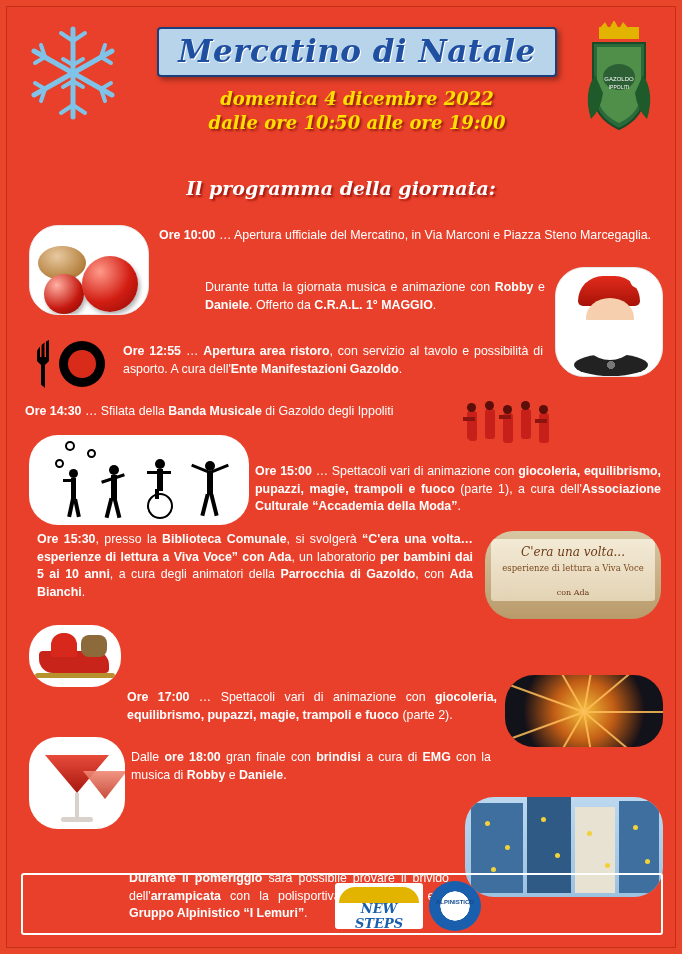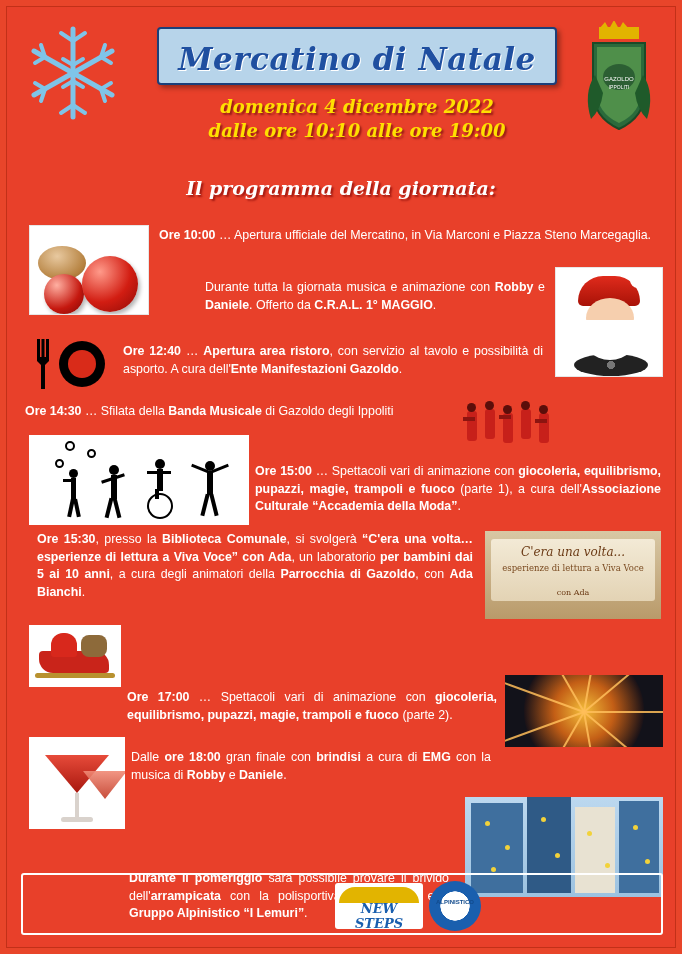--- a/index.html
+++ b/index.html
@@ -29,21 +29,21 @@
   .crest { position:absolute; right:14px; top:14px; width:84px; height:140px; }
 
   
   .title-wrap {
     position:absolute; left:150px; top:20px; width:400px; text-align:center;
   }
   .title-box {
     background:#b7d4ea;
     border:2px solid #1b3f7a;
     border-radius:4px;
-    padding:12px 10px 6px 10px;
+    padding:4px 10px 6px 10px;
     box-shadow: 3px 3px 5px rgba(0,0,0,.35);
   }
   .title-box .t {
     font-family:"DejaVu Serif", serif;
     font-style: italic;
     font-weight: bold;
     font-size: 31px;
     color:#1f4fa0;
     letter-spacing:0.5px;
     text-shadow: 1px 1px 0 #ffffff;
@@ -72,21 +72,21 @@
   .txt {
     position:absolute;
     color:#ffffff;
     font-size:12.4px;
     line-height:1.42;
     text-align:justify;
   }
   .txt b { font-weight:bold; }
 
   
-  .ph { position:absolute; overflow:hidden; }
+  .ph { position:absolute; overflow:hidden;border-radius:29px; }
   .ph.white { background:#fff; border:1px solid #e7e7e7; }
 
   
   .baubles { background: radial-gradient(circle at 30% 35%, #ffffff 0%, #f4f1ec 28%, #e8e2d8 55%, #d8d0c4 100%); }
   .baubles .b1 { position:absolute; width:56px;height:56px;border-radius:50%;
      background: radial-gradient(circle at 32% 28%, #ff9a8a, #d21d12 55%, #8c0b06 100%);
      left:52px; top:30px; box-shadow:2px 3px 4px rgba(0,0,0,.3); }
   .baubles .b2 { position:absolute; width:40px;height:40px;border-radius:50%;
      background: radial-gradient(circle at 32% 28%, #ffb0a2, #c5180f 60%, #7d0704 100%);
      left:14px; top:48px; box-shadow:2px 3px 4px rgba(0,0,0,.3); }
@@ -232,21 +232,21 @@
       </g>
     </svg>
   </div>
 
   <div class="title-wrap">
     <div class="title-box">
       <div class="t">Mercatino di Natale</div>
     </div>
     <div class="date-lines">
       <div>domenica 4 dicembre 2022</div>
-      <div>dalle ore 10:10 alle ore 19:00</div>
+      <div>dalle ore 10:50 alle ore 19:00</div>
     </div>
   </div>
 
   <div class="programma">Il programma della giornata:</div>
 
   <div class="ph white baubles" style="left:22px; top:218px; width:120px; height:90px;">
     <span class="ring"></span>
       <span class="b2"></span>
       <span class="b1"></span>
   </div>
@@ -260,21 +260,21 @@
     <span class="face"></span>
       <span class="beard"></span>
   </div>
 
   <div class="ph dining" style="left:26px; top:330px; width:80px; height:56px;">
     <span class="fork"></span>
     <span class="plate">
         <i></i>
       </span>
   </div>
-  <div class="txt" id="e2" style="left:116px; top:336px; width:420px;"><b>Ore 12:40</b> … <b>Apertura area ristoro</b>, con servizio al tavolo e possibilità di asporto. A cura dell'<b>Ente Manifestazioni Gazoldo</b>.</div>
+  <div class="txt" id="e2" style="left:116px; top:336px; width:420px;"><b>Ore 12:55</b> … <b>Apertura area ristoro</b>, con servizio al tavolo e possibilità di asporto. A cura dell'<b>Ente Manifestazioni Gazoldo</b>.</div>
 
   <div class="txt" id="e3" style="left:18px; top:396px; width:430px;"><b>Ore 14:30</b> … Sfilata della <b>Banda Musicale</b> di Gazoldo degli Ippoliti</div>
   <div class="ph band" style="left:452px; top:382px; width:110px; height:58px;">
     <span class="fig" style="left:8px;  top:22px;"></span>
       <span class="hd" style="left:8px;  top:14px;"></span>
     <span class="fig" style="left:26px; top:20px;"></span>
       <span class="hd" style="left:26px; top:12px;"></span>
     <span class="fig" style="left:44px; top:24px;"></span>
       <span class="hd" style="left:44px; top:16px;"></span>
     <span class="fig" style="left:62px; top:20px;"></span>

